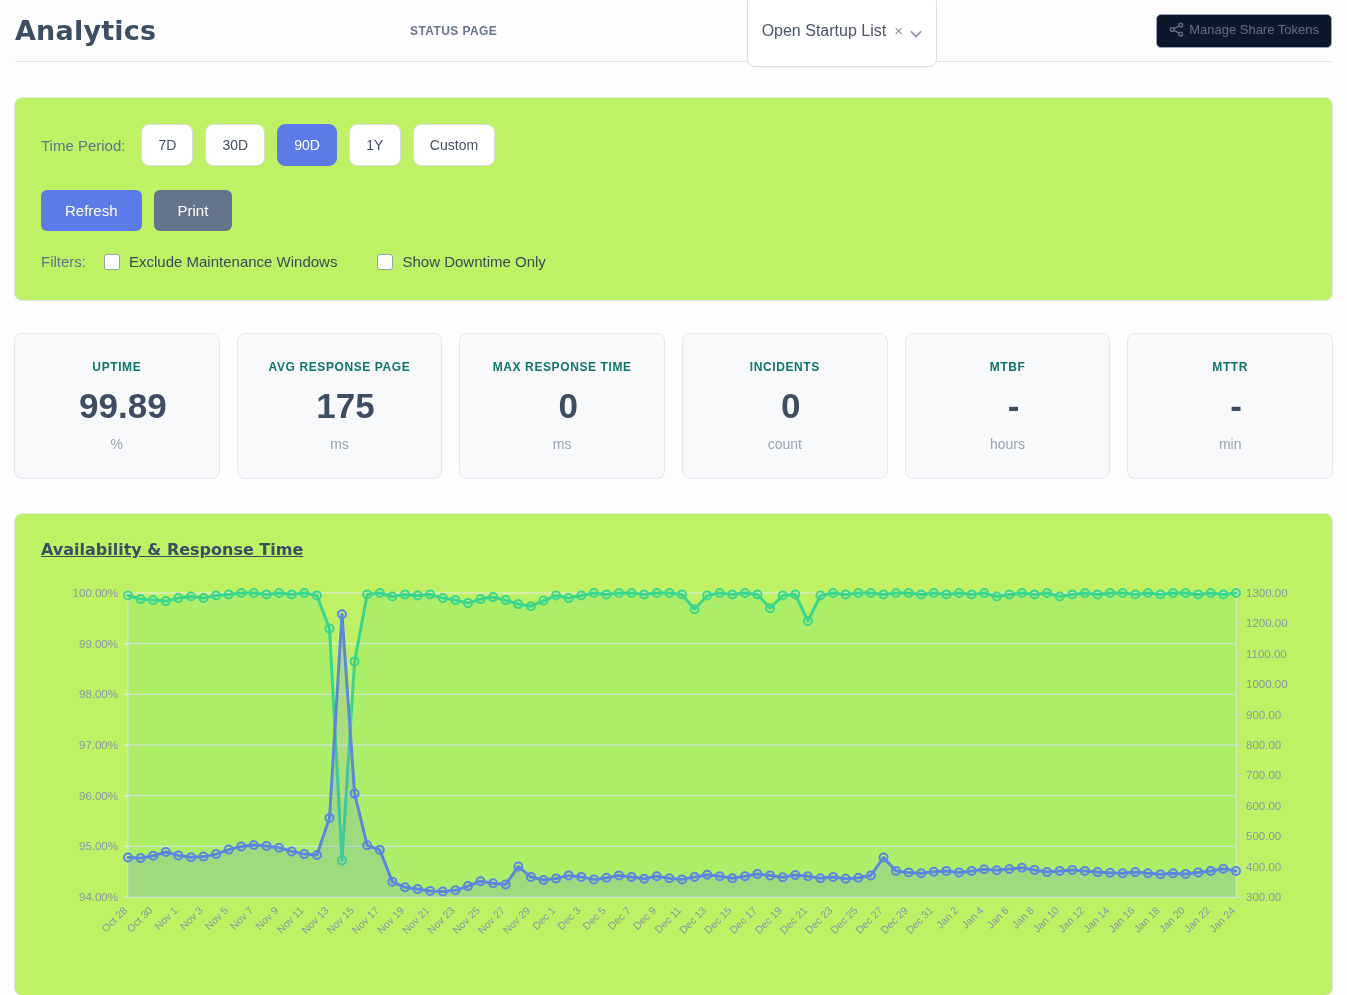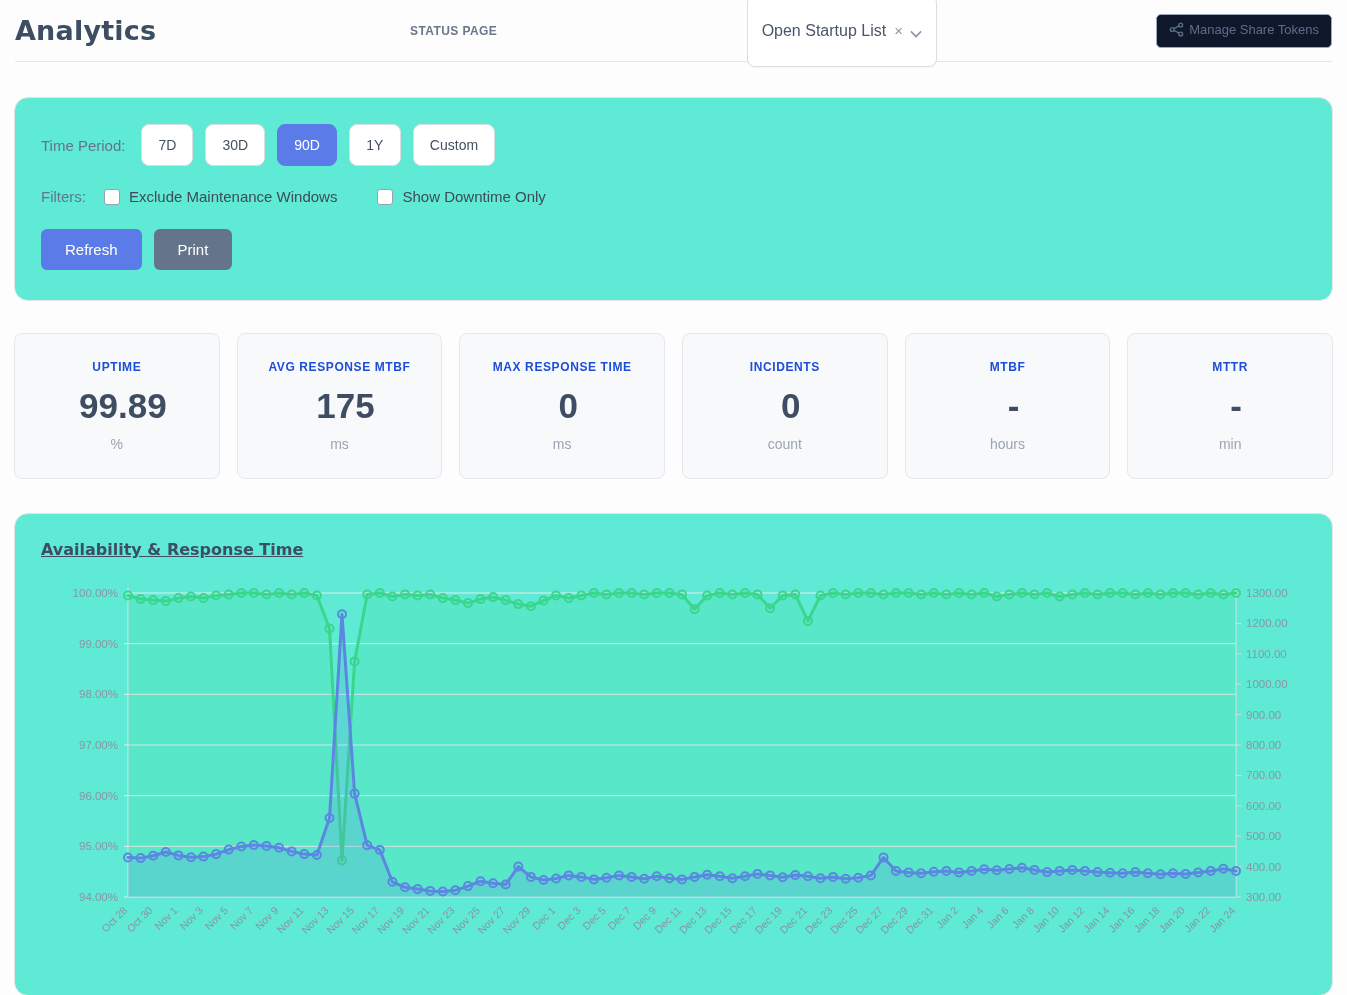--- a/index.html
+++ b/index.html
@@ -14,42 +14,42 @@
   .select-box { display: flex; align-items: center; gap: 8px; border: 1px solid #d9dee5; border-radius: 8px; background: #fff; padding: 26px 14px; cursor: pointer; box-shadow: 0 1px 1px rgba(30,40,60,0.03); }
   .select-value { font-size: 16px; color: #4a5568; }
   .select-clear { font-size: 15px; color: #8d97a7; line-height: 1; }
   .select-chevron { width: 11px; height: 7px; position: relative; }
   .select-chevron::before { content: ""; position: absolute; left: 0; top: 0; width: 8px; height: 8px; border-right: 2px solid #8d97a7; border-bottom: 2px solid #8d97a7; transform: rotate(45deg) scale(0.8); }
   .header-right { width: 30%; display: flex; justify-content: flex-end; }
   .tokens-btn { display: flex; gap: 5px; border: 1px solid #9aa8bd; background: #0f172a; color: #5d6e89; border-radius: 5px; padding: 7px 12px; font-size: 13px; cursor: pointer; }
   .share-icon { display: inline-block; }
 
   
-  .card { margin: 0 14px; background: #5eead4; border: 1px solid #e2e6eb; border-radius: 14px; }
+  .card { margin: 0 14px; background: #bef264; border: 1px solid #e2e6eb; border-radius: 8px; }
 
   
   .filter-panel { margin-top: 35px; padding: 26px 26px 30px 26px; }
   .row { display: flex; align-items: center; }
   .row-label { font-size: 15px; color: #64748b; margin-right: 16px; }
   .period-group { display: flex; gap: 12px; }
   .period-btn { border: 1px solid #d9dee5; background: #fff; color: #45505f; font-size: 14px; border-radius: 8px; padding: 12px 16px; min-width: 52px; cursor: pointer; font-family: inherit; }
   .period-btn.active { background: #5b7ce8; border-color: #5b7ce8; color: #fff; }
   .filters-row { margin-top: 22px; gap: 2px; }
   .checkbox-item { display: flex; align-items: center; gap: 9px; margin-right: 38px; cursor: pointer; }
   .checkbox { width: 16px; height: 16px; border: 1.5px solid #98a2b2; border-radius: 3px; background: #fff; }
   .checkbox-label { font-size: 15px; color: #3f4a5a; }
   .actions-row { margin-top: 24px; gap: 12px; }
   .btn { border: none; border-radius: 6px; font-size: 15px; padding: 12px 24px; color: #fff; cursor: pointer; font-family: inherit; }
   .btn-primary { background: #5b7ce8; }
   .btn-secondary { background: #64748b; }
 
   
   .stats-row { display: grid; grid-template-columns: repeat(6, 1fr); gap: 17px; margin: 32px 14px 0 14px; }
   .stat-card { background: #f8f9fb; border: 1px solid #e4e8ee; border-radius: 8px; height: 146px; display: flex; flex-direction: column; align-items: center; justify-content: center; }
-  .stat-label { font-size: 12px; font-weight: 700; color: #1d4ed8; letter-spacing: 0.6px; }
+  .stat-label { font-size: 12px; font-weight: 700; color: #0f766e; letter-spacing: 0.6px; }
   .stat-value { font-size: 35px; font-weight: 700; color: #3e4d61; margin: 12px 0 10px 12px; }
   .stat-unit { font-size: 14px; color: #9aa4b2; }
 
   
   .chart-card { margin-top: 34px; padding: 26px; }
   .chart-title { font-family: "DejaVu Sans", sans-serif; font-size: 16px; font-weight: 700; color: #3d4e63; text-decoration: underline; }
   .chart-wrap { margin-top: 20px; }
   svg text { font-family: "Liberation Sans", sans-serif; }
   .legend { display: flex; justify-content: center; align-items: center; gap: 26px; margin-top: 2px; }
   .legend-item { display: flex; align-items: center; gap: 9px; cursor: pointer; }
@@ -91,45 +91,45 @@
   <div class="row">
     <span class="row-label">Time Period:</span>
     <div class="period-group">
       <button class="period-btn">7D</button>
       <button class="period-btn">30D</button>
       <button class="period-btn active">90D</button>
       <button class="period-btn">1Y</button>
       <button class="period-btn">Custom</button>
     </div>
   </div>
+  <div class="row actions-row">
+    <button class="btn btn-primary">Refresh</button>
+    <button class="btn btn-secondary">Print</button>
+  </div>
   <div class="row filters-row">
     <span class="row-label">Filters:</span>
     <div class="checkbox-item">
       <span class="checkbox"></span>
       <span class="checkbox-label">Exclude Maintenance Windows</span>
     </div>
     <div class="checkbox-item">
       <span class="checkbox"></span>
       <span class="checkbox-label">Show Downtime Only</span>
     </div>
   </div>
-  <div class="row actions-row">
-    <button class="btn btn-primary">Refresh</button>
-    <button class="btn btn-secondary">Print</button>
-  </div>
 </div>
 
 <div class="stats-row">
   <div class="stat-card">
     <span class="stat-label">UPTIME</span>
     <span class="stat-value">99.89</span>
     <span class="stat-unit">%</span>
   </div>
   <div class="stat-card">
-    <span class="stat-label">AVG RESPONSE MTBF</span>
+    <span class="stat-label">AVG RESPONSE PAGE</span>
     <span class="stat-value">175</span>
     <span class="stat-unit">ms</span>
   </div>
   <div class="stat-card">
     <span class="stat-label">MAX RESPONSE TIME</span>
     <span class="stat-value">0</span>
     <span class="stat-unit">ms</span>
   </div>
   <div class="stat-card">
     <span class="stat-label">INCIDENTS</span>

